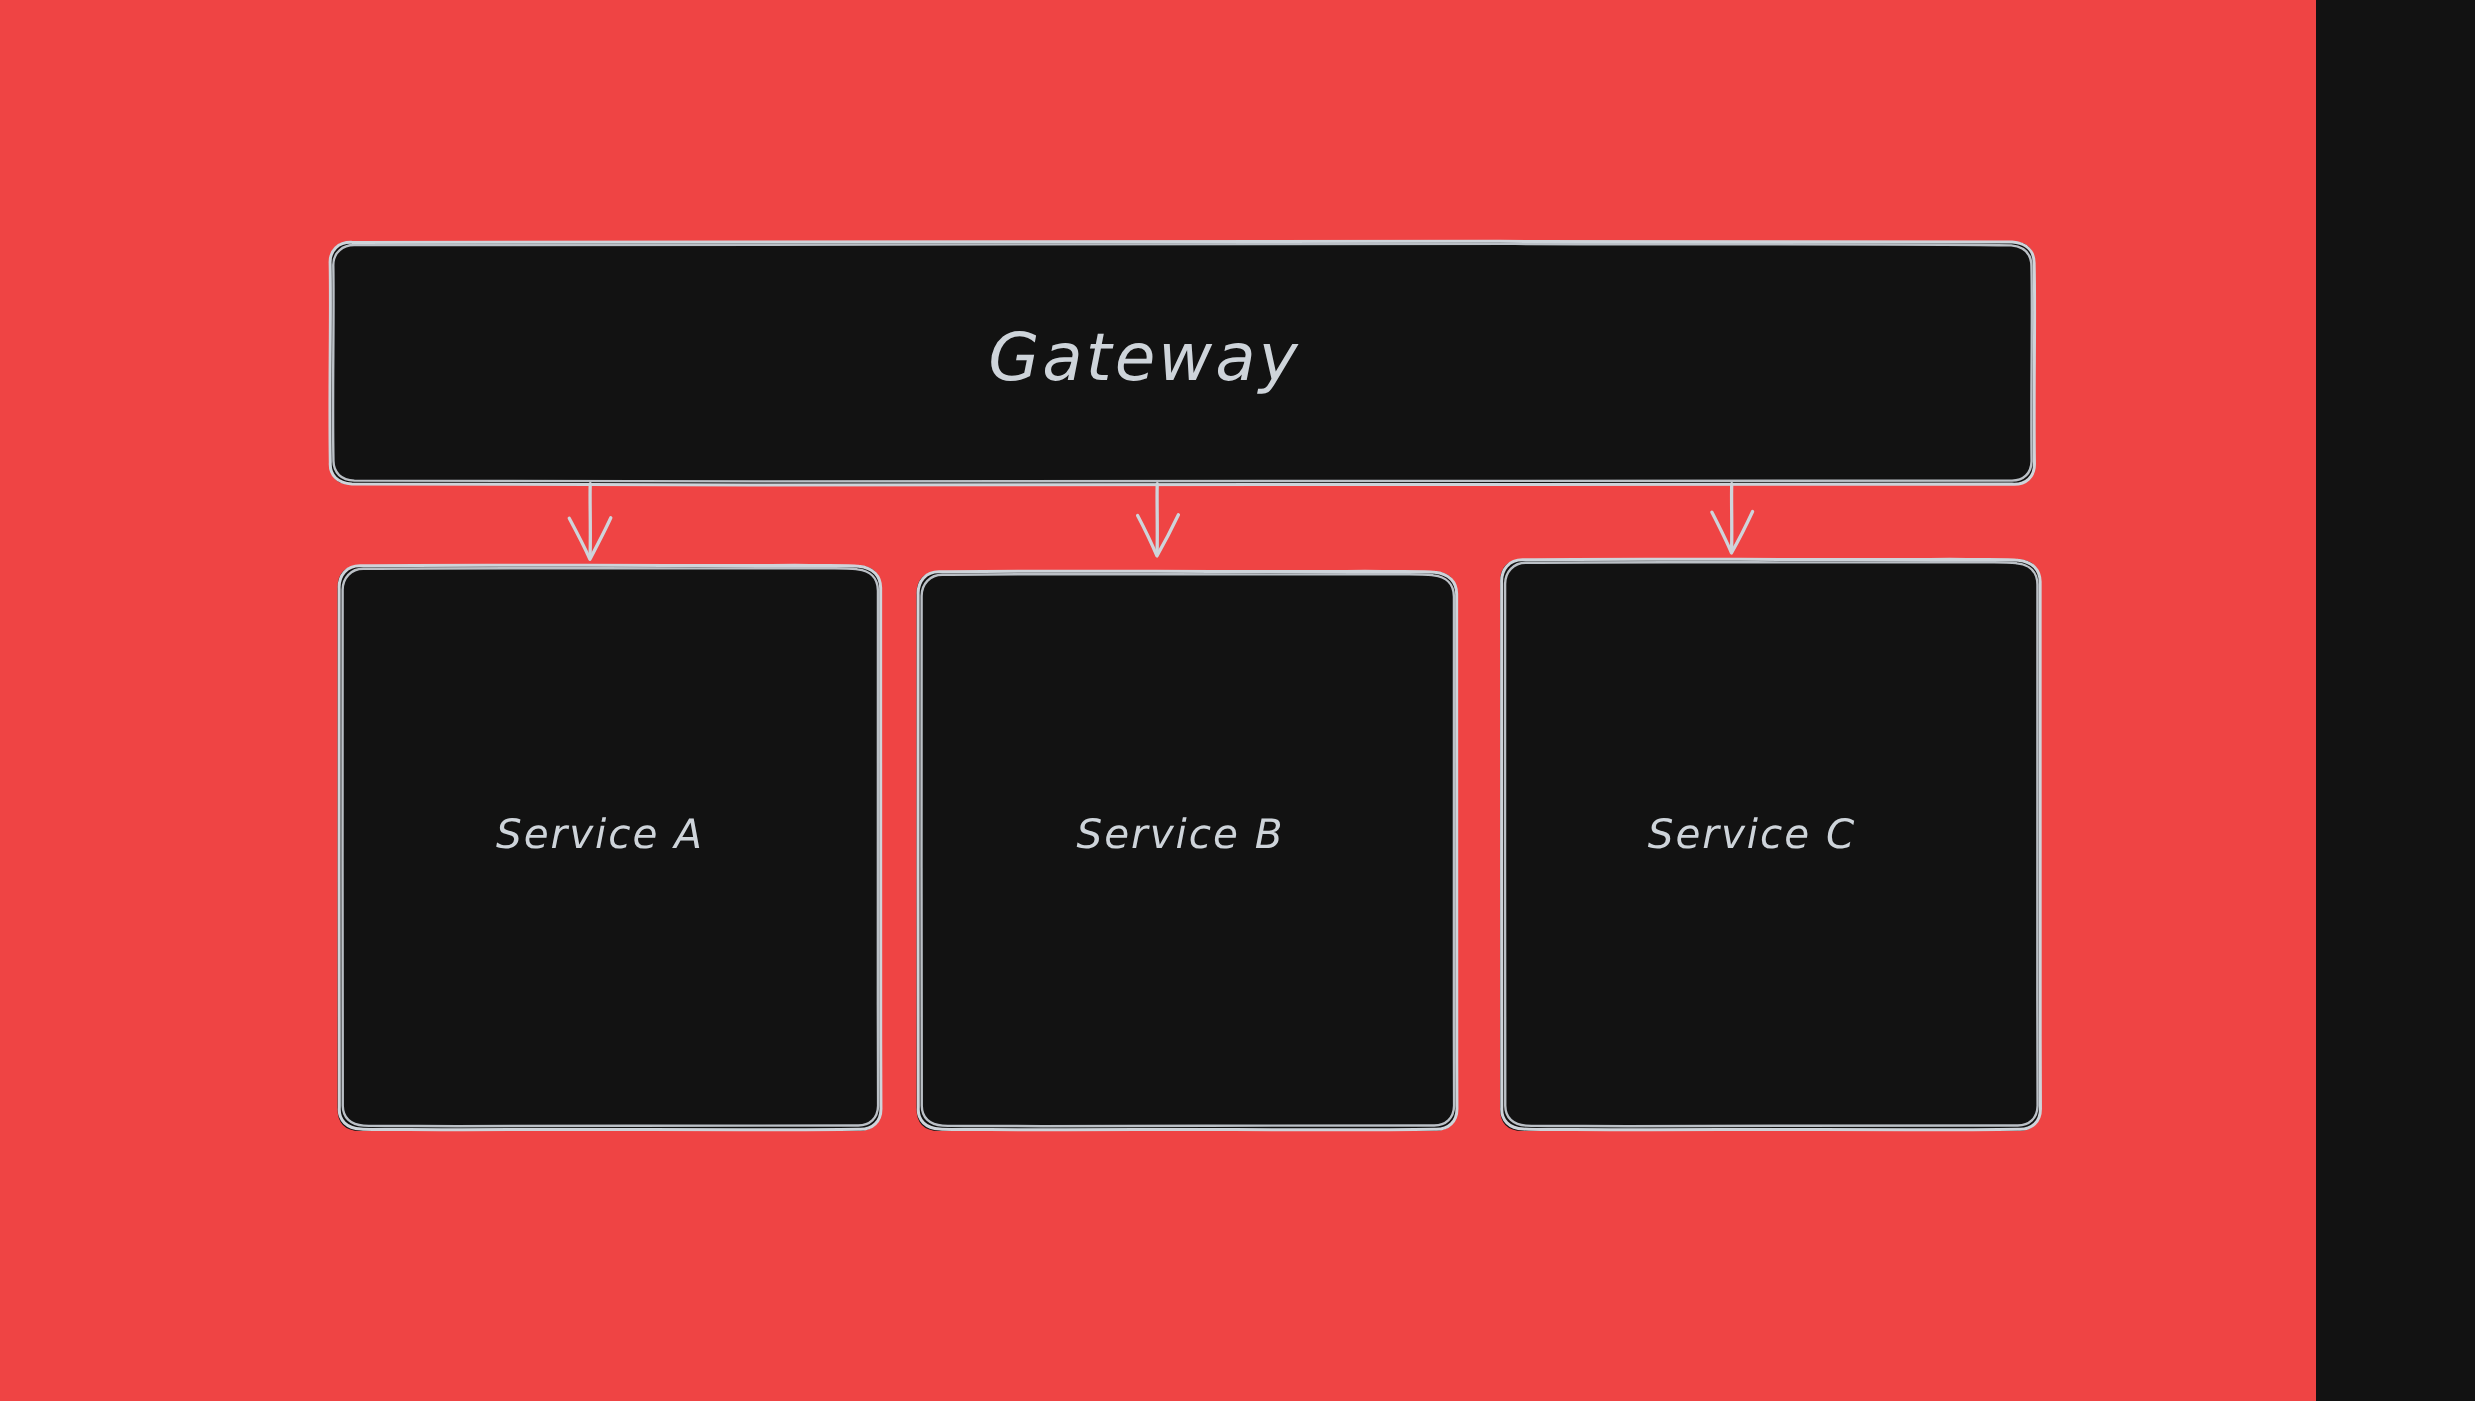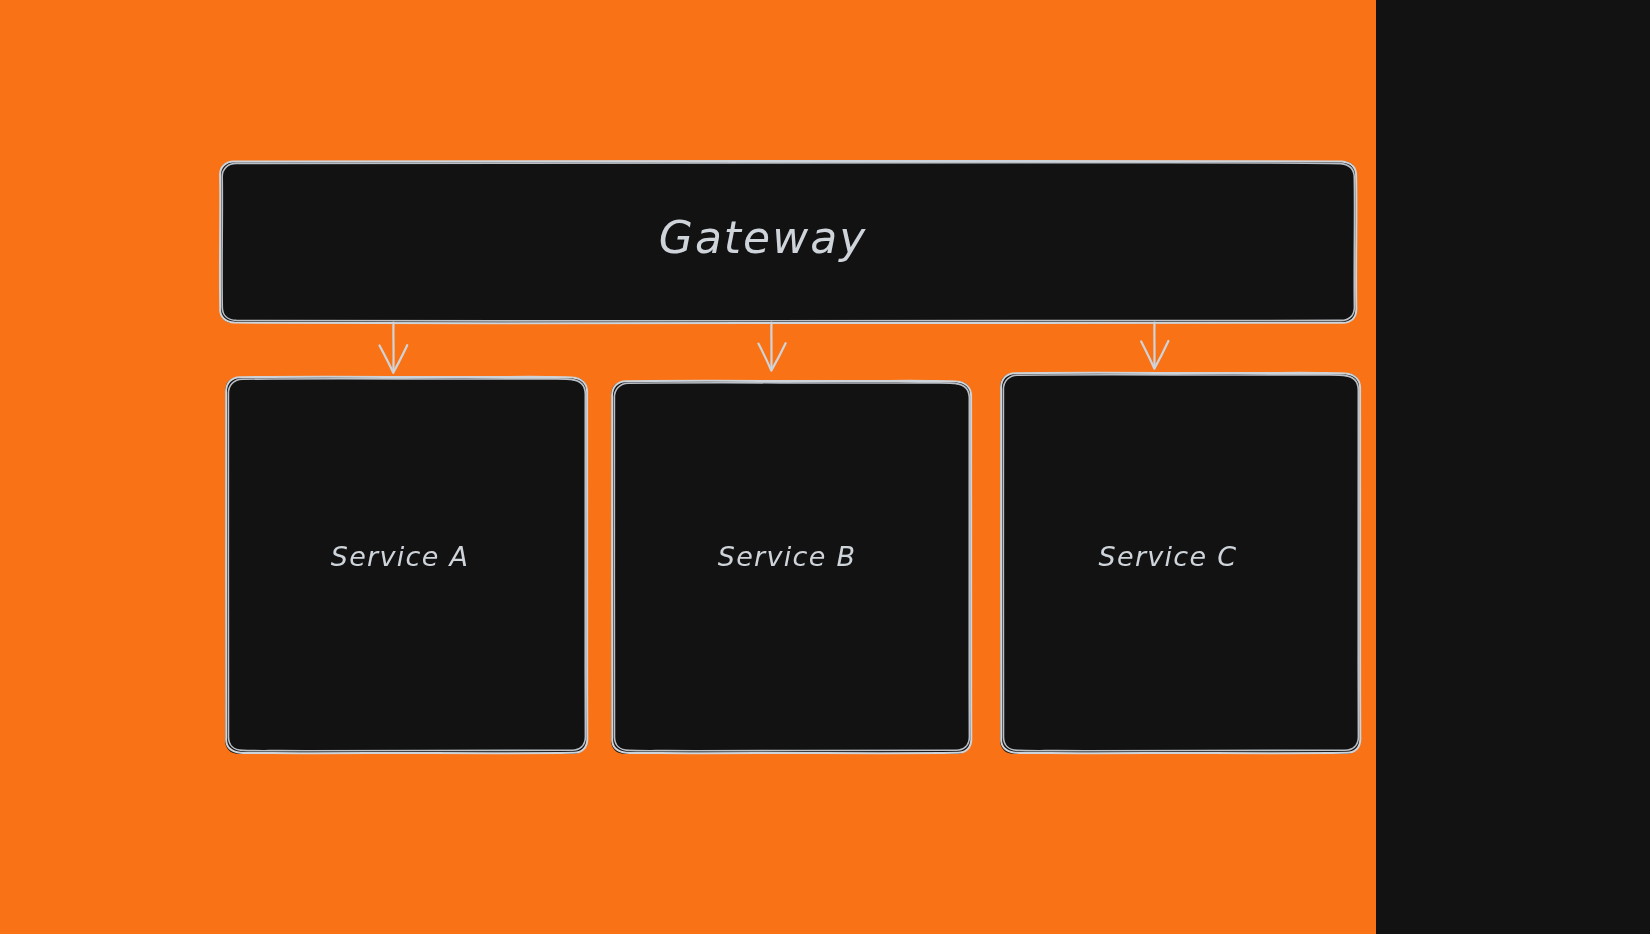--- a/index.html
+++ b/index.html
@@ -9,23 +9,23 @@
     background: #121212;
   }
   body {
     width: 1650px;
     height: 934px;
     overflow: hidden;
     font-family: "DejaVu Sans", sans-serif;
   }
   #canvas-root {
     position: relative;
-    width: 1376px;
+    width: 1544px;
     height: 934px;
-    background: #f97316;
+    background: #ef4444;
   }
   #diagram-svg {
     position: absolute;
     inset: 0;
     width: 1650px;
     height: 934px;
     display: block;
   }
   .node-stroke {
     fill: none;

